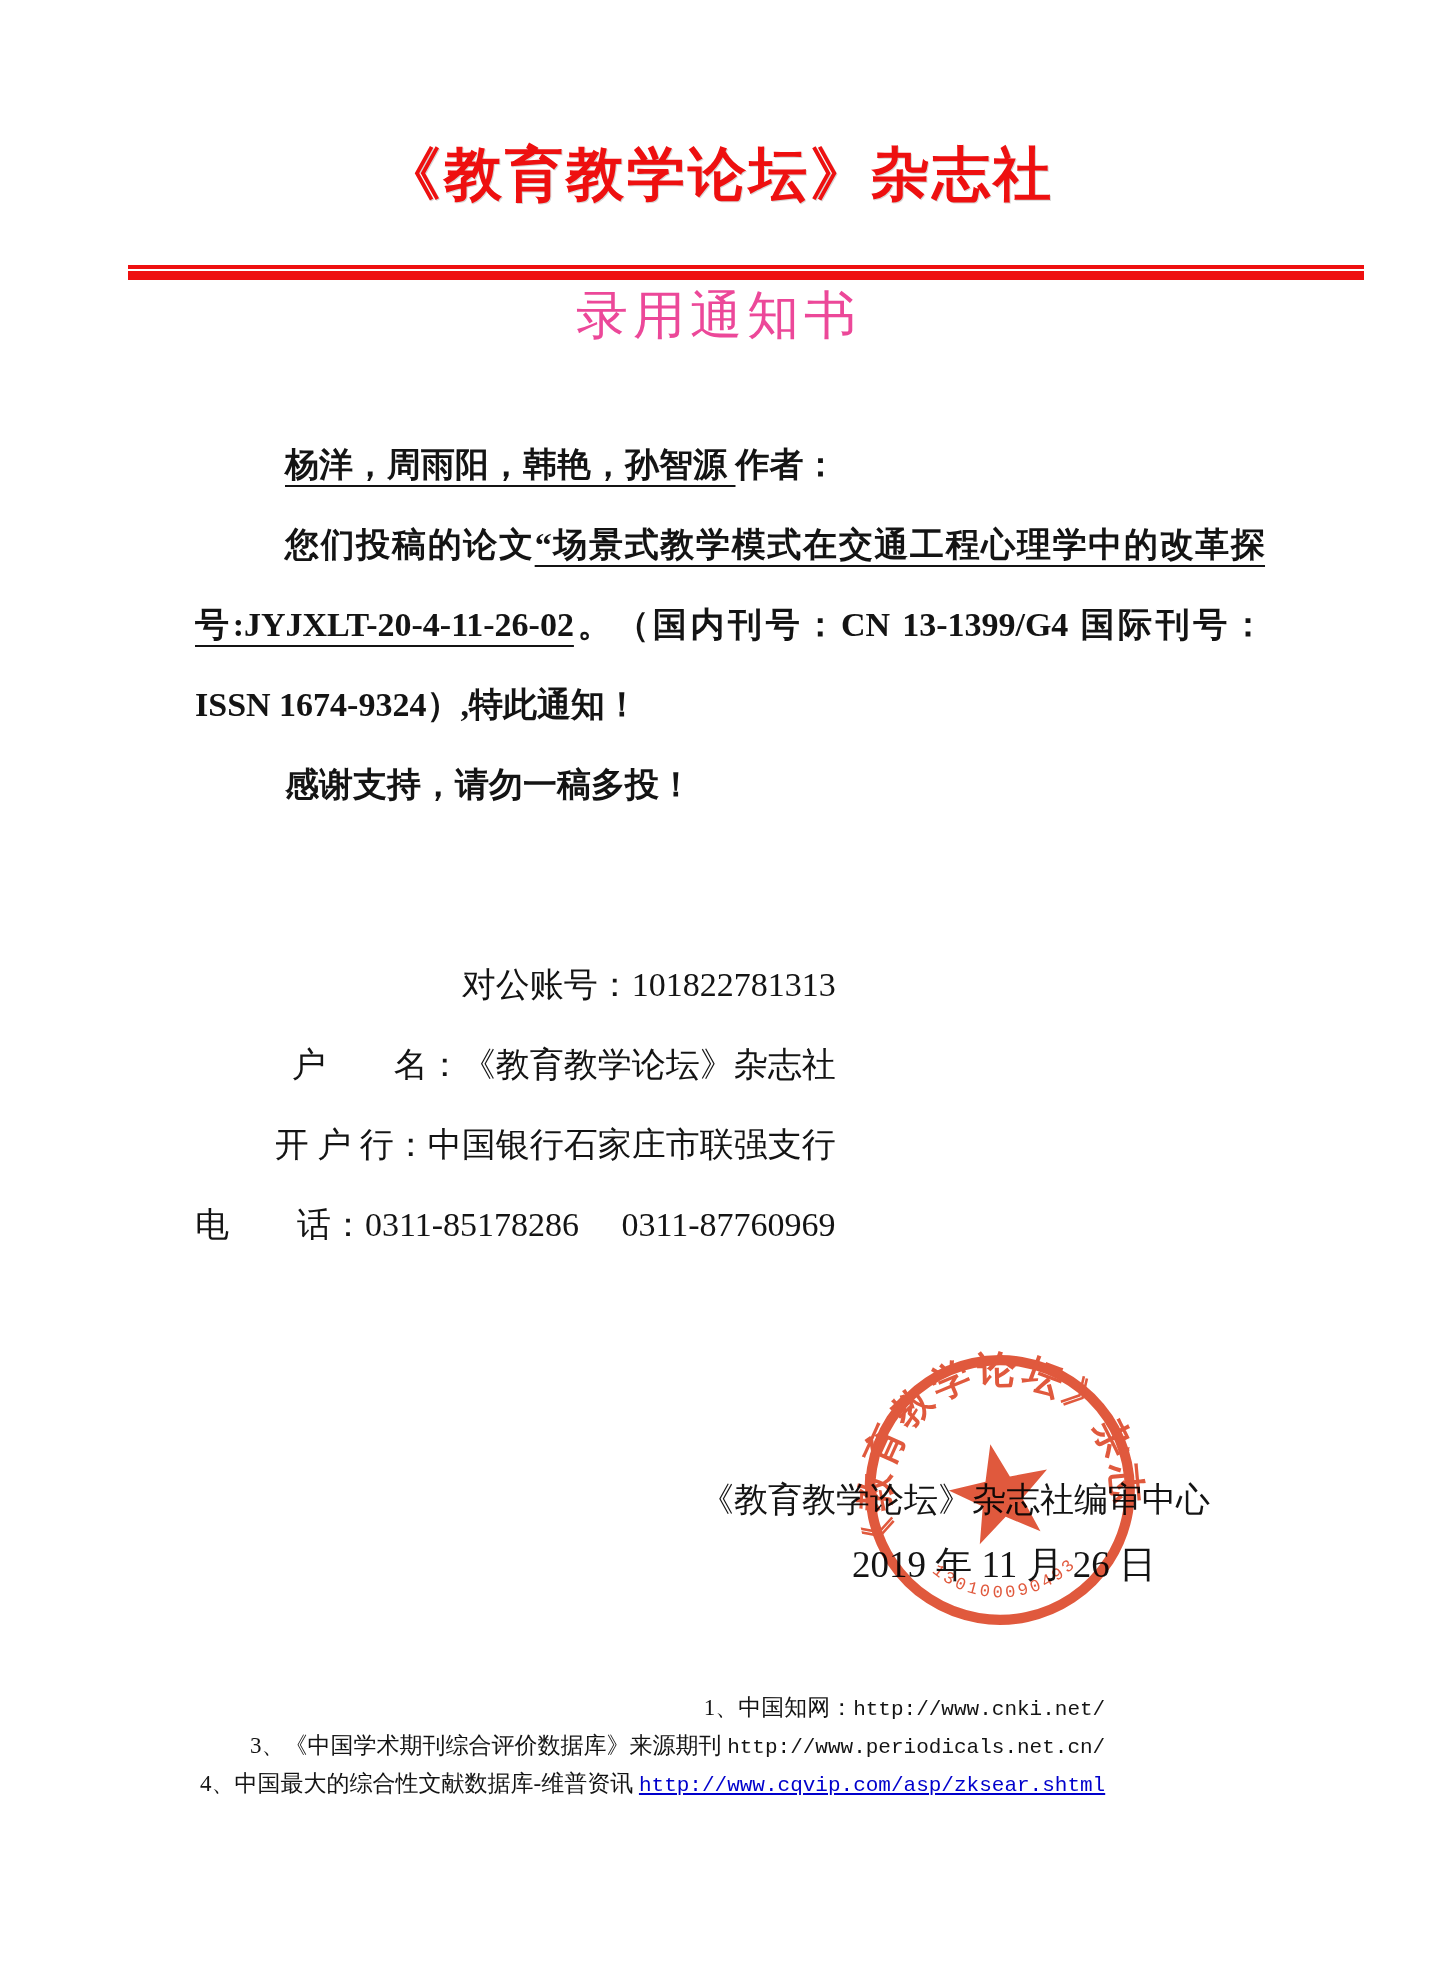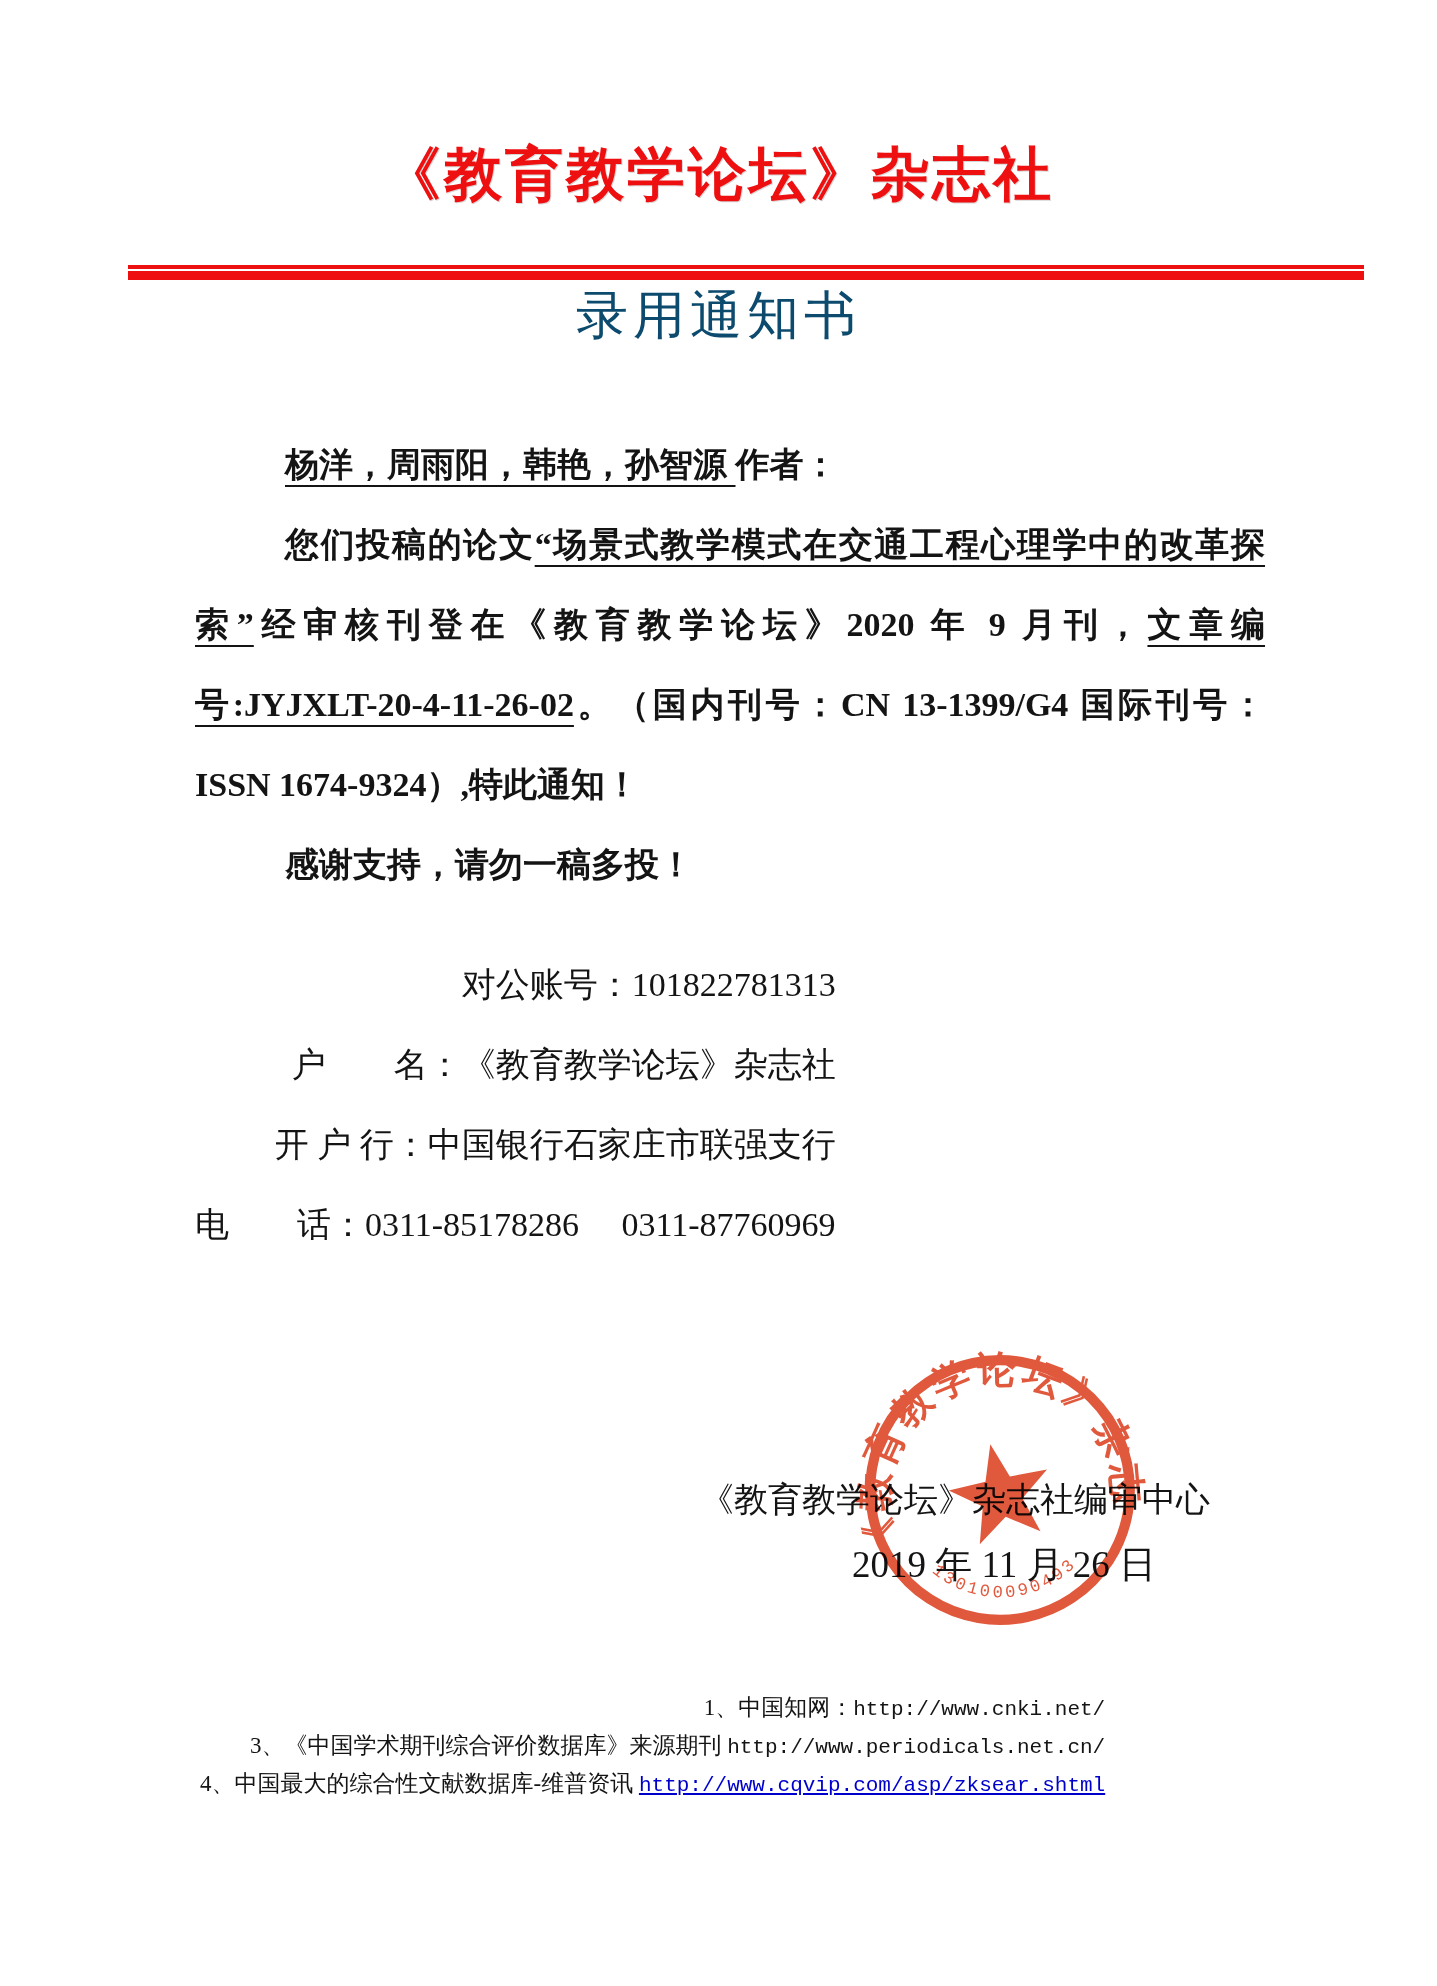--- a/index.html
+++ b/index.html
@@ -11,21 +11,21 @@
   .doc-title {
     position:absolute; top:136px; left:0; right:0; text-align:center;
     font-size:58px; font-weight:bold; color:#ee1010; letter-spacing:3px;
     text-shadow:1px 1px 0 rgba(180,180,180,.55);
   }
   .rule { position:absolute; left:128px; top:265px; width:1236px; }
   .rule .thin  { height:4px; background:#ee1010; }
   .rule .thick { height:9px; background:#ee1010; margin-top:2px; }
   .doc-subtitle {
     position:absolute; top:281px; left:0; right:0; text-align:center;
-    font-size:52px; color:#0c4a6e; letter-spacing:5px; font-weight:500;
+    font-size:52px; color:#ec4899; letter-spacing:5px; font-weight:500;
   }
   .body-block { position:absolute; left:195px; top:425px; width:1070px; font-size:34px; }
   .line { height:80px; line-height:80px; white-space:pre;font-weight:bold; }
   .line.stretch {
     white-space:normal; text-align:justify; text-align-last:justify;
     -moz-text-align-last:justify; text-justify:inter-character;
   }
   .indent { text-indent:90px; }
   .u { text-decoration:underline; text-decoration-thickness:2px; text-underline-offset:9px; }
   .account-block { position:absolute; left:195px; top:945px; font-size:34px;text-align:right; }
@@ -51,21 +51,20 @@
   <div class="rule">
     <div class="thin"></div>
     <div class="thick"></div>
   </div>
 
   <div class="doc-subtitle">录用通知书</div>
 
   <div class="body-block">
     <div class="line indent"><span class="u">杨洋，周雨阳，韩艳，孙智源 </span><span>作者：</span></div>
     <div class="line stretch indent"><span>您们投稿的论文</span><span class="u">“场景式教学模式在交通工程心理学中的改革探</span></div>
-    <div class="line stretch"><span class="u">索”</span><span>经审核刊登在《教育教学论坛》2020 年 9 月刊，</span><span class="u">文章编</span></div>
     <div class="line stretch"><span class="u">号:JYJXLT-20-4-11-26-02</span><span>。（国内刊号：CN 13-1399/G4 国际刊号：</span></div>
     <div class="line">ISSN 1674-9324）,特此通知！</div>
     <div class="line indent">感谢支持，请勿一稿多投！</div>
   </div>
 
   <div class="account-block">
       <div class="acct-row"><span>对公账号：</span><span>101822781313</span></div>
       <div class="acct-row"><span>户　　名：</span><span>《教育教学论坛》杂志社</span></div>
       <div class="acct-row"><span>开 户 行：</span><span>中国银行石家庄市联强支行</span></div>
       <div class="acct-row"><span>电　　话：</span><span>0311-85178286　 0311-87760969</span></div>

